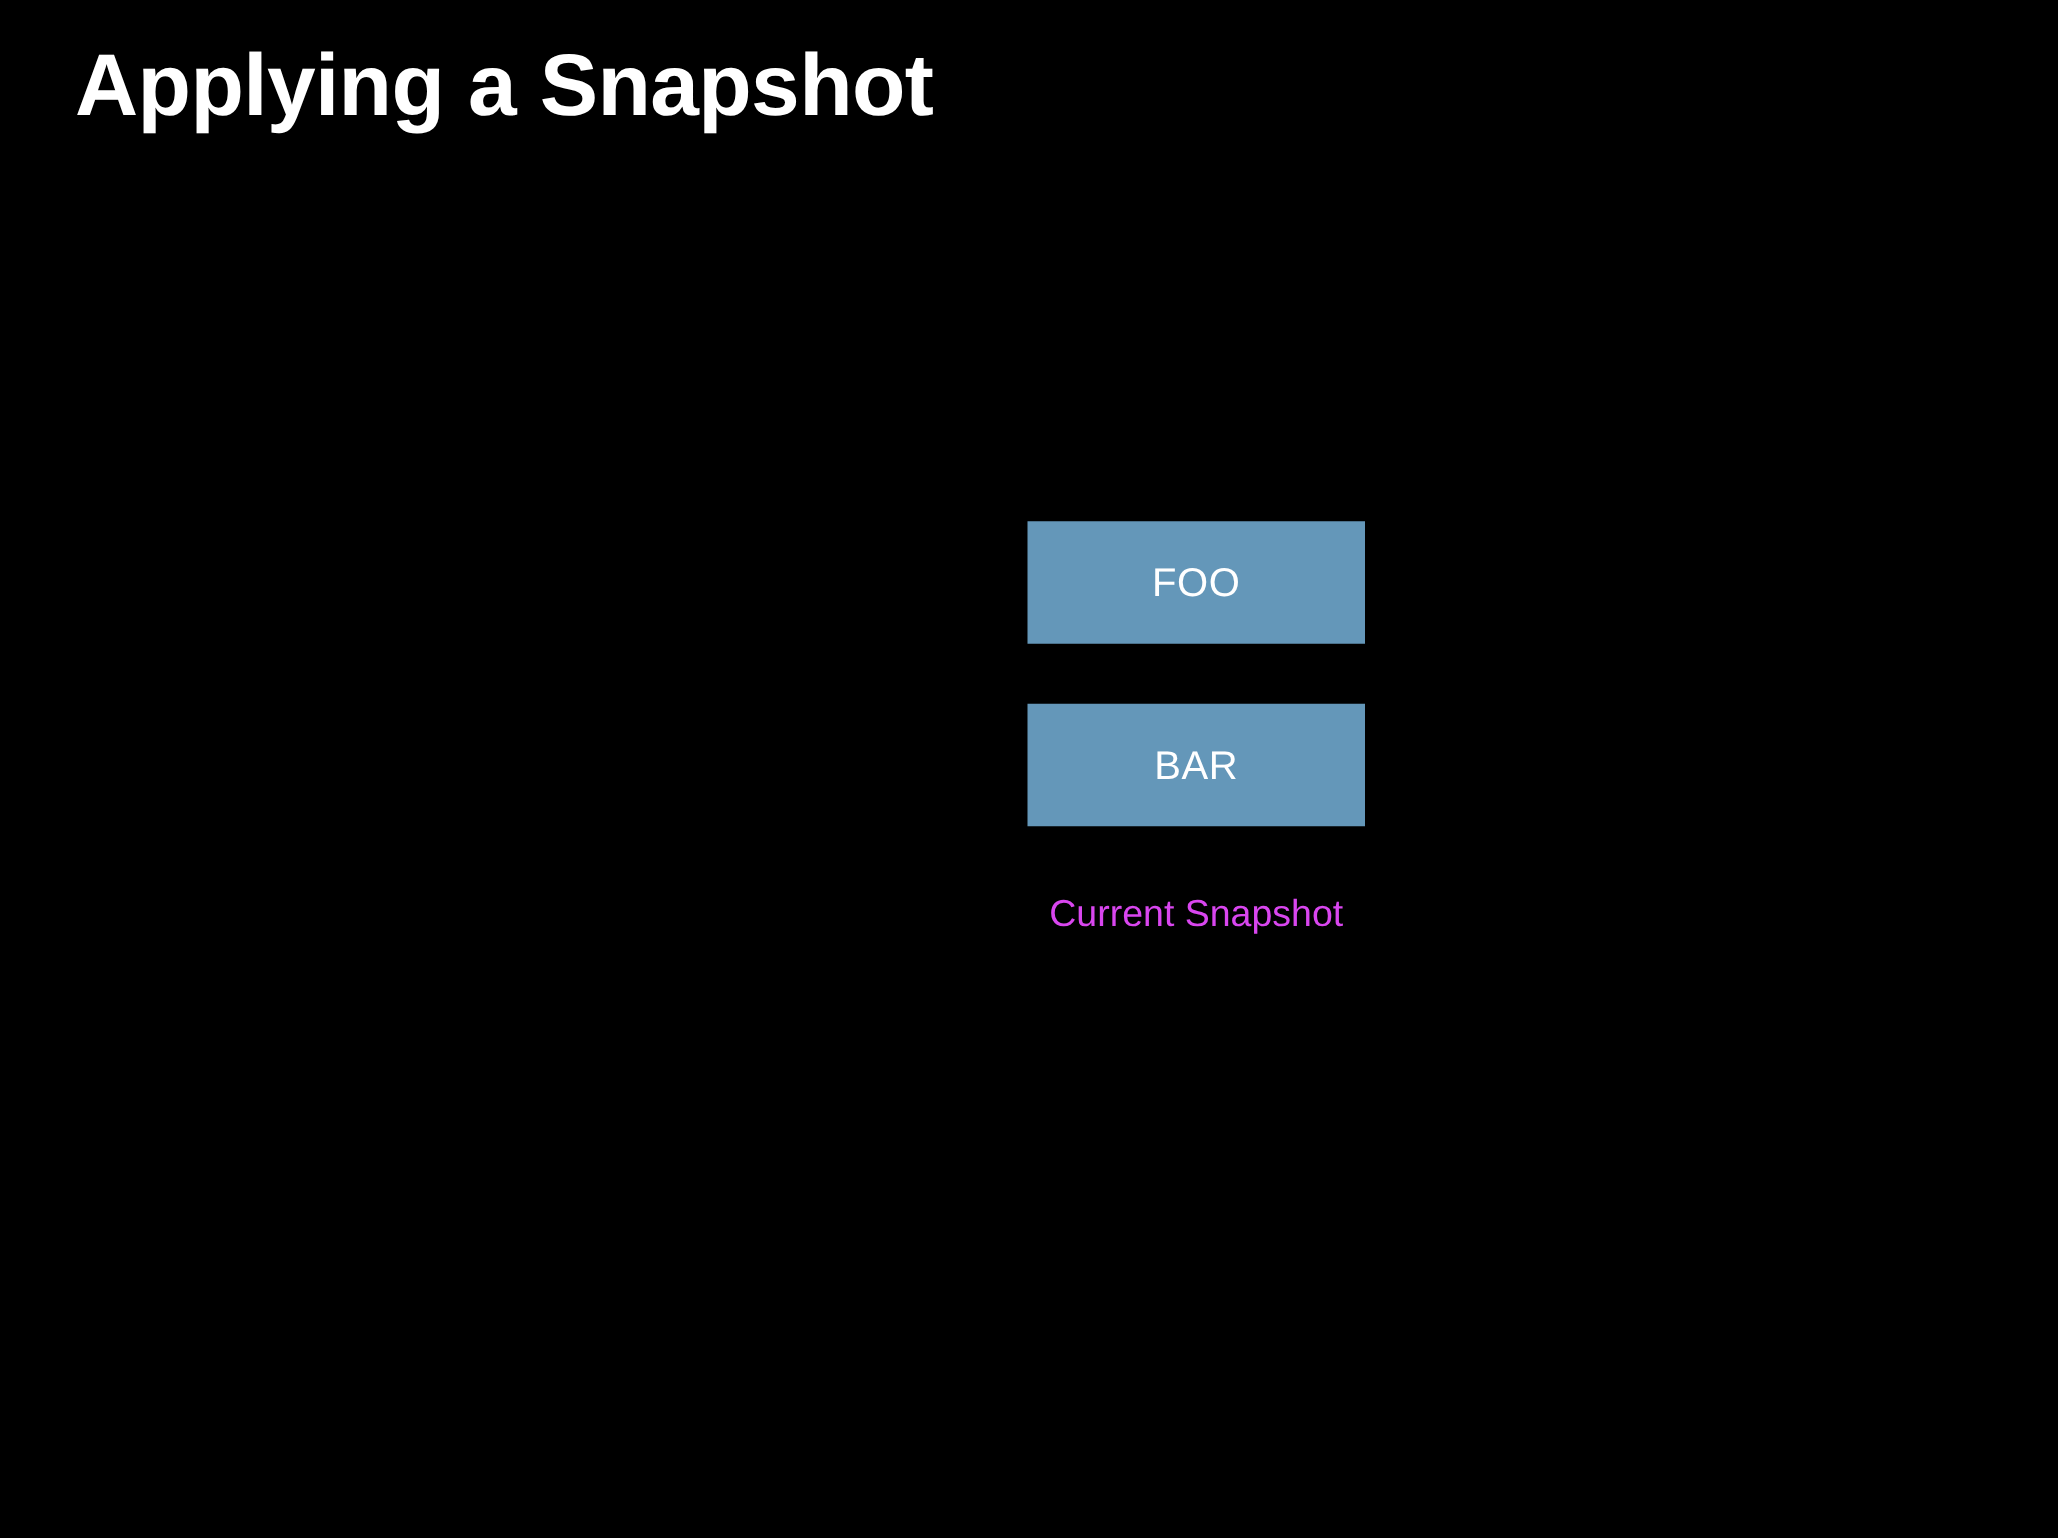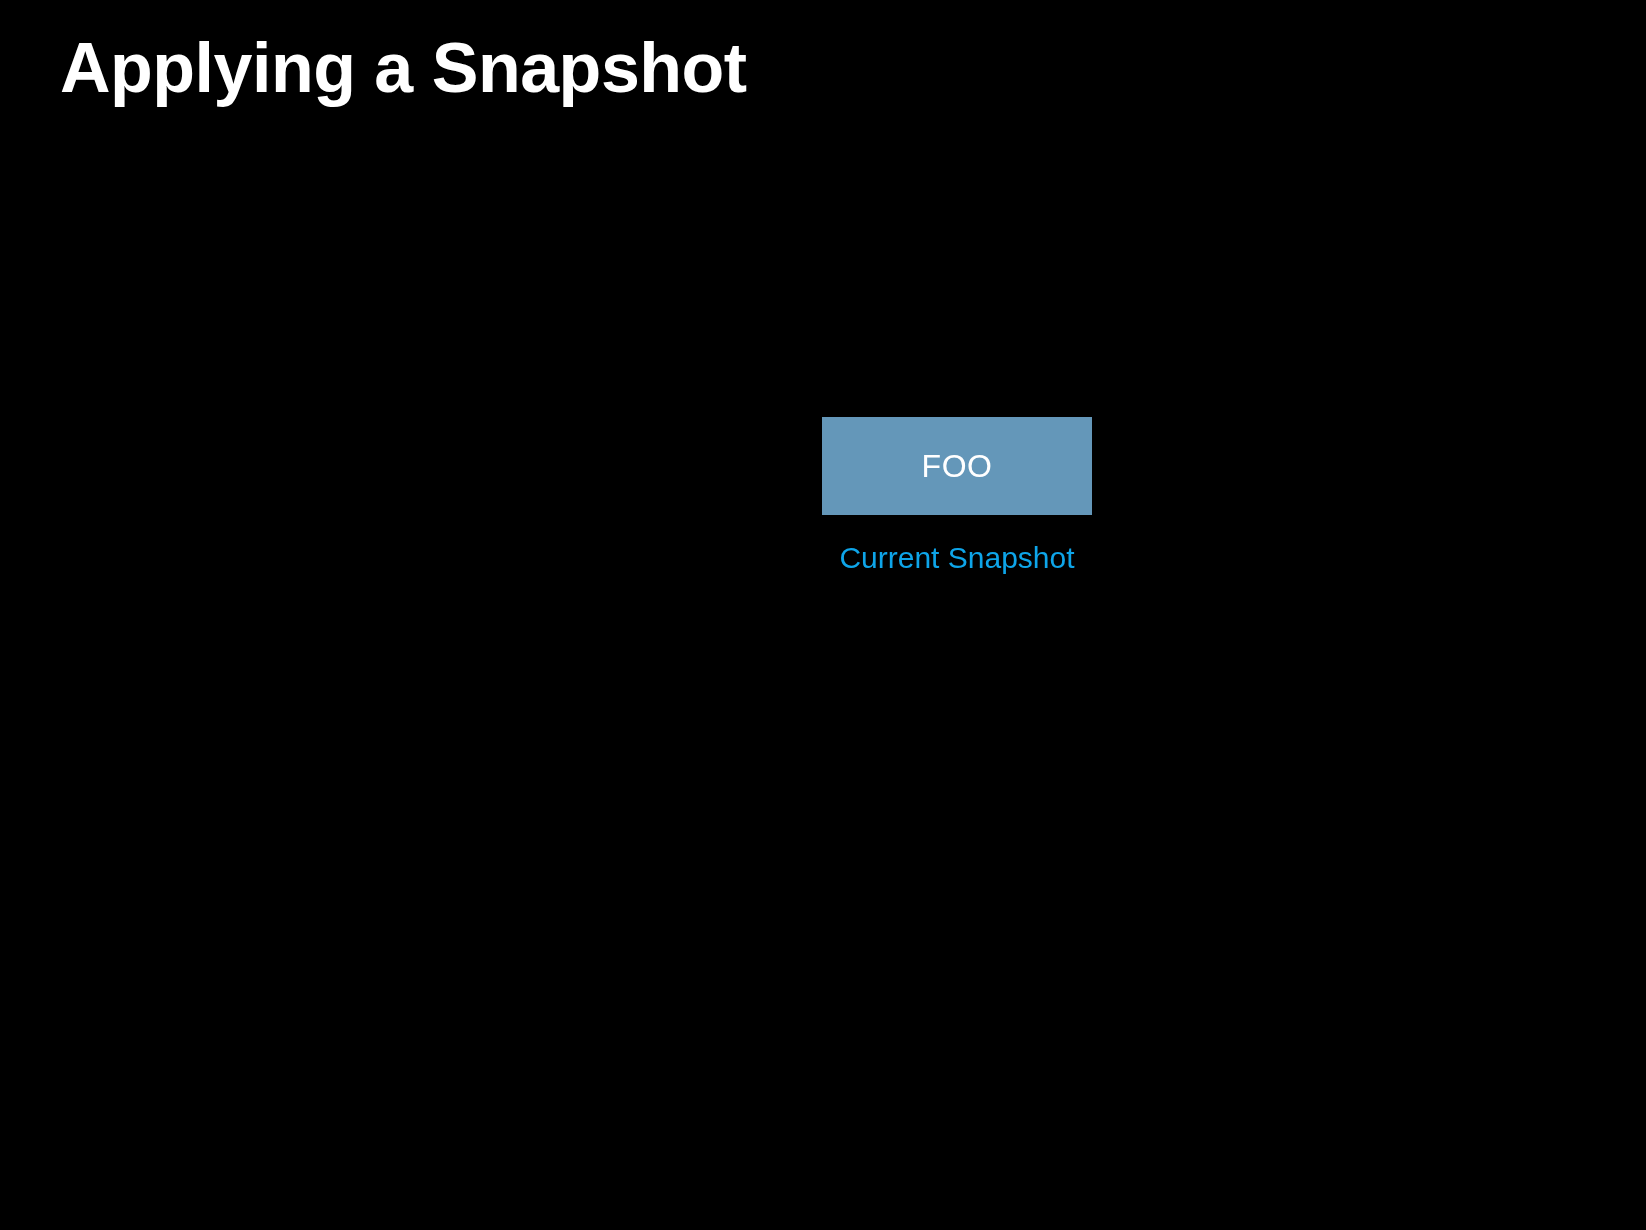--- a/index.html
+++ b/index.html
@@ -24,44 +24,47 @@
       font-weight: 700;
       letter-spacing: -0.5px;
     }
     .snapshot-column {
       position: absolute;
       top: 417px;
       left: 822px;
       display: flex;
       flex-direction: column;
       align-items: center;
-      gap: 20px;
+      gap: 48px;
     }
     .snapshot-box {
       width: 270px;
       height: 98px;
       background-color: #6497b9;
       display: flex;
       align-items: center;
       justify-content: center;
       color: #ffffff;
       font-size: 32px;
       font-weight: 500;
       letter-spacing: 0.5px;
     }
     .snapshot-caption {
       margin-top: 6px;
-      color: #0ea5e9;
+      color: #d946ef;
       font-size: 30px;
       font-weight: 400;
     }
   </style>
 </head>
 <body>
 
 <h1 class="slide-title">Applying a Snapshot</h1>
 
 <div class="snapshot-column">
   <div class="snapshot-box">
     <span>FOO</span>
   </div>
+  <div class="snapshot-box">
+    <span>BAR</span>
+  </div>
   <div class="snapshot-caption">Current Snapshot</div>
 </div>
 
 </body></html>

